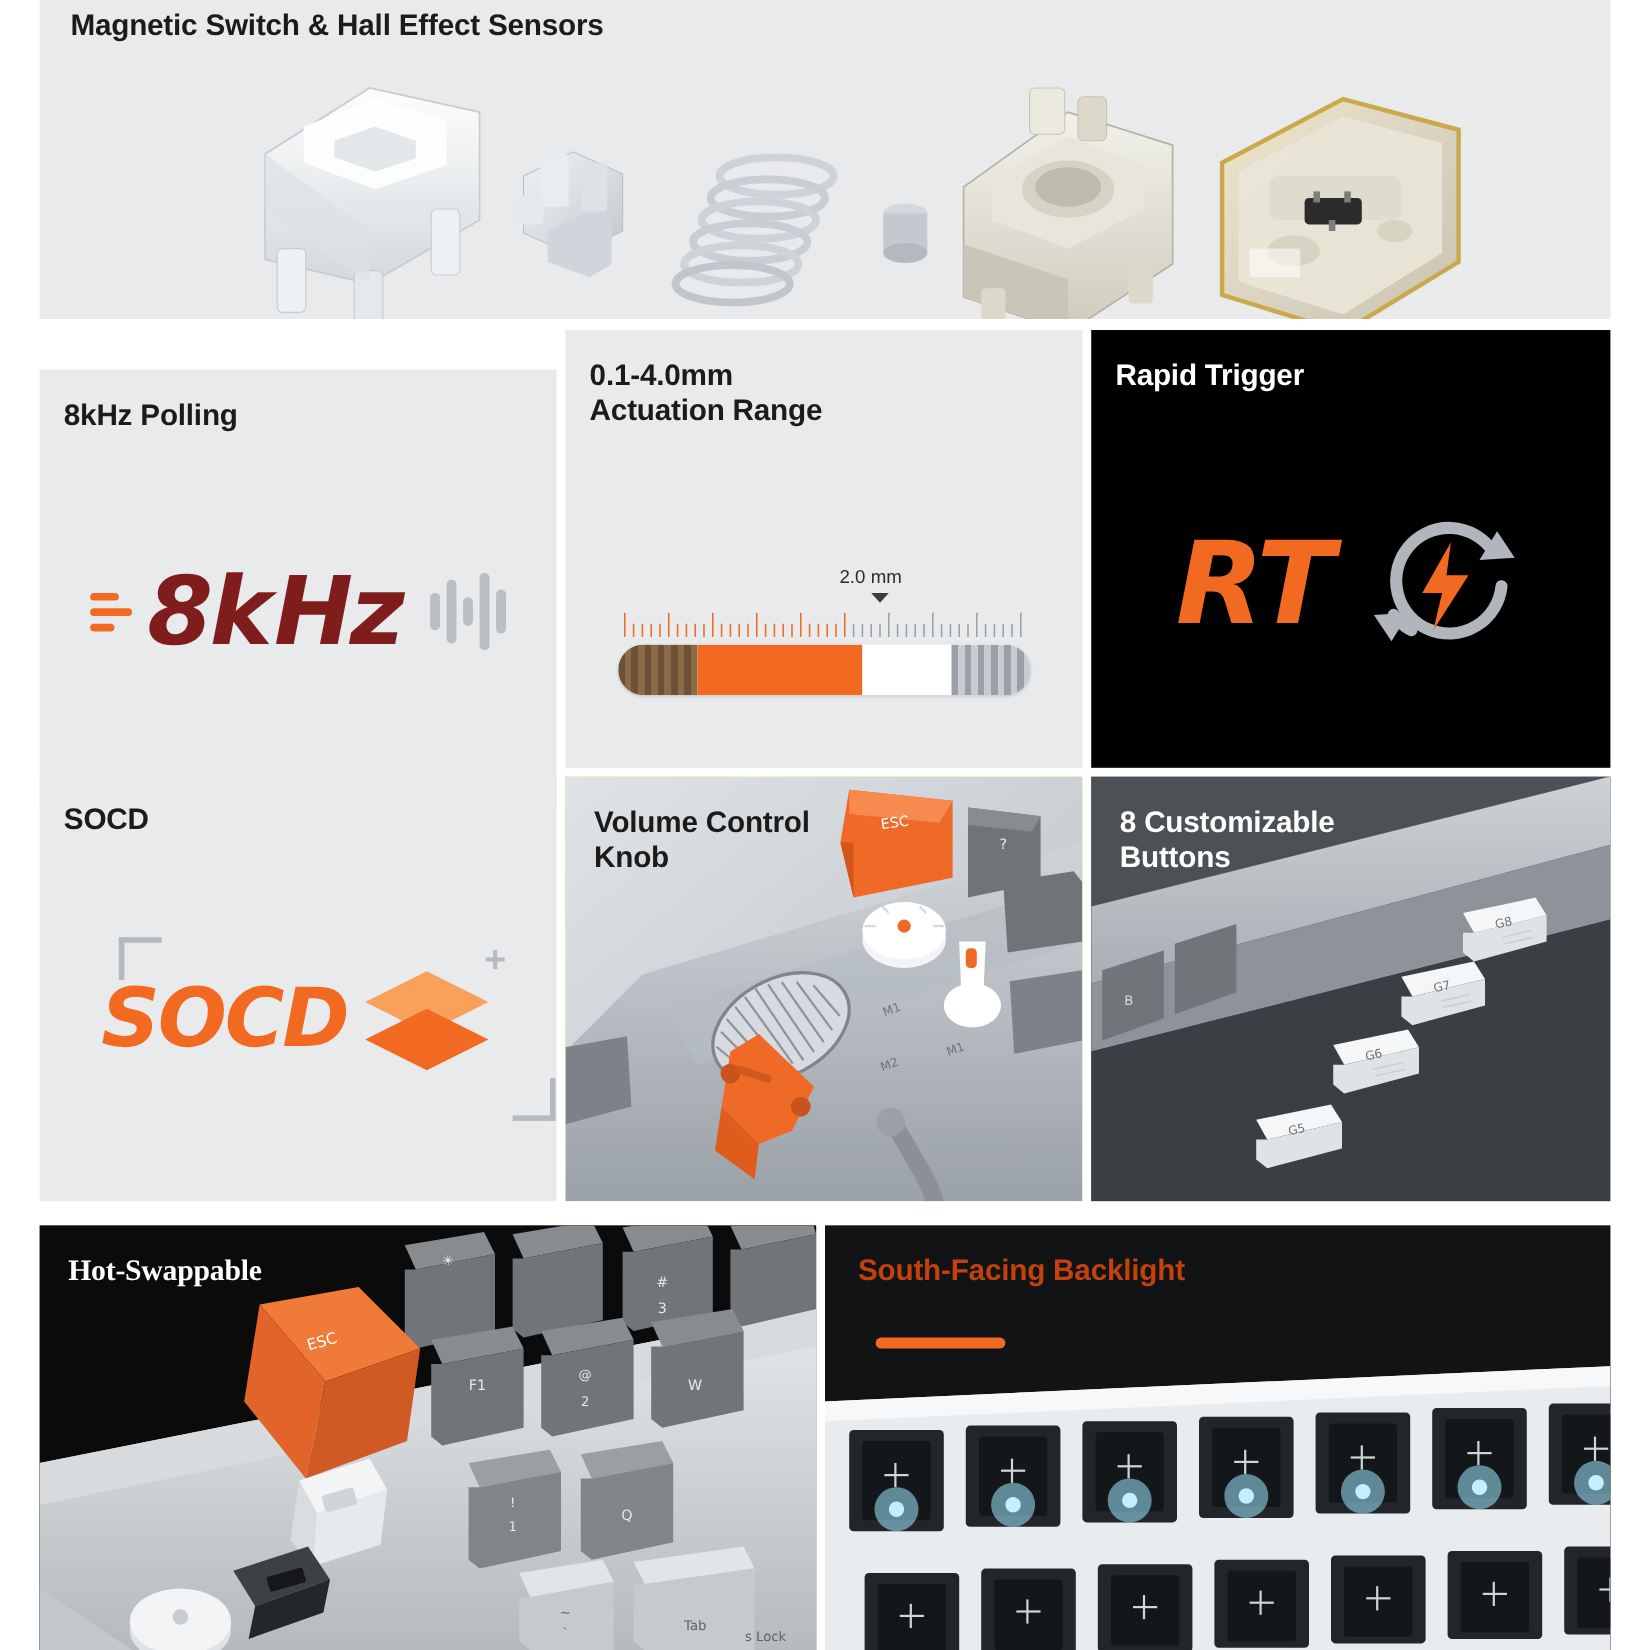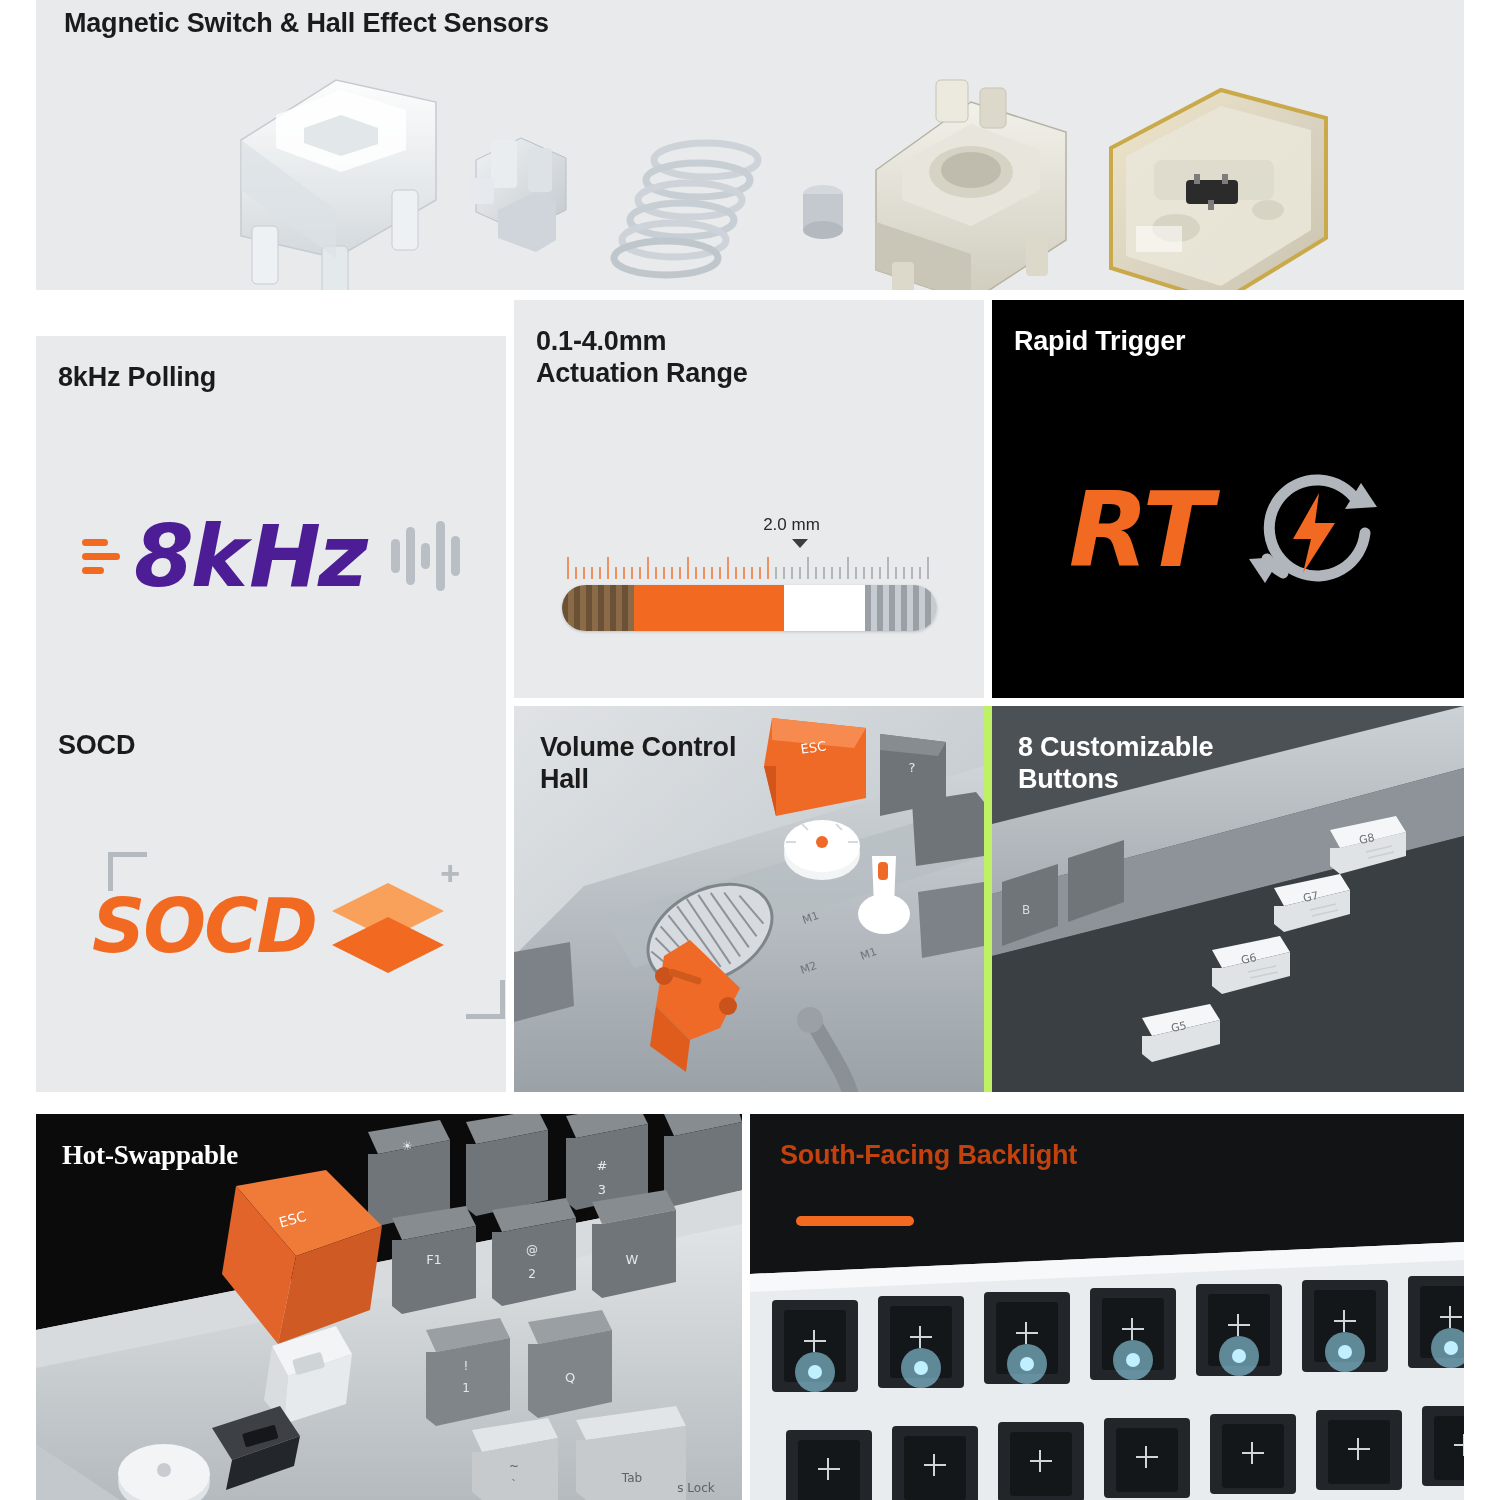--- a/index.html
+++ b/index.html
@@ -25,21 +25,21 @@
   .p-switch .title{position:absolute;left:28px;top:8px;}
   .switch-stage{position:absolute;left:0;top:40px;width:100%;height:250px;}
 
   
   .p-8k{left:36px;top:300px;width:470px;height:398px;margin-top:36px;}
   .p-act{left:514px;top:300px;width:470px;height:398px;}
   .p-rt{left:992px;top:300px;width:472px;height:398px;text-align:right;}
   .p-8k .title,.p-act .title,.p-rt .title{position:absolute;left:22px;top:26px;}
 
   .khz-wrap{position:absolute;left:0;top:150px;width:100%;height:140px;display:flex;align-items:center;justify-content:center;gap:10px;}
-  .khz-text{font-family:"DejaVu Sans",sans-serif;font-style:italic;font-weight:700;font-size:86px;color:#4c1d95;letter-spacing:-3px;line-height:1;}
+  .khz-text{font-family:"DejaVu Sans",sans-serif;font-style:italic;font-weight:700;font-size:86px;color:#7f1d1d;letter-spacing:-3px;line-height:1;}
   .speedlines{display:flex;flex-direction:column;gap:7px;margin-right:4px;}
   .speedlines i{display:block;height:7px;border-radius:4px;background:#f26a21;}
   .speedlines i:nth-child(1){width:26px;}
   .speedlines i:nth-child(2){width:38px;}
   .speedlines i:nth-child(3){width:22px;}
   .wave{display:flex;align-items:center;gap:6px;margin-left:16px;}
   .wave i{display:block;width:9px;border-radius:5px;background:#b9bfc5;}
 
   
   .gauge{position:absolute;left:48px;top:215px;width:375px;}
@@ -50,21 +50,21 @@
   .bar .fill{width:150px;background:#f26a21;}
   .bar .empty{flex:1;background:#ffffff;}
   .bar .cap-r{width:72px;background:repeating-linear-gradient(90deg,#9aa0a6 0 6px,#c6ccd2 6px 12px);}
 
   
   .rt-wrap{position:absolute;left:0;top:150px;width:100%;height:160px;display:flex;align-items:center;justify-content:center;gap:26px;}
   .rt-text{font-family:"DejaVu Sans",sans-serif;font-style:italic;font-weight:700;font-size:104px;color:#f26a21;letter-spacing:-2px;line-height:1;position:relative;}
 
   
   .p-socd{left:36px;top:706px;width:470px;height:386px;}
-  .p-vol{left:514px;top:706px;width:470px;height:386px;background:#bef264;padding-left:24px;}
+  .p-vol{left:514px;top:706px;width:470px;height:386px;background:#bef264;}
   .p-btn{left:992px;top:706px;width:472px;height:386px;background:#53585d;}
   .p-socd .title{position:absolute;left:22px;top:24px;}
   .p-vol .title{position:absolute;left:26px;top:26px;color:#1b1b1b;z-index:5;}
   .p-btn .title{position:absolute;left:26px;top:26px;color:#ffffff;z-index:5;}
 
   .socd-wrap{position:absolute;left:0;top:140px;width:100%;height:160px;display:flex;align-items:center;justify-content:center;gap:14px;}
   .socd-text{font-family:"DejaVu Sans",sans-serif;font-style:italic;font-weight:700;font-size:74px;color:#f26a21;letter-spacing:-2px;line-height:1;}
   .bracket{position:absolute;width:34px;height:34px;border:5px solid #b5bac0;}
   .br-tl{left:72px;top:146px;border-right:0;border-bottom:0;}
   .br-br{left:430px;top:274px;border-left:0;border-top:0;}
@@ -283,21 +283,21 @@
       <svg width="120" height="110" viewBox="0 0 120 110">
         <polygon points="58,12 114,40 58,68 2,40" fill="#f9a05a"></polygon>
         <polygon points="58,46 114,74 58,102 2,74" fill="#f26a21"></polygon>
       </svg>
     </div>
   </div>
 
   <div class="panel p-vol">
     <div class="title">
       <span>Volume Control</span><br>
-      <span>Hall</span>
+      <span>Knob</span>
     </div>
     <svg width="470" height="386" viewBox="0 0 470 386" style="position:absolute;left:0;top:0;">
       <defs>
         <linearGradient id="vbg" x1="0" y1="0" x2="1" y2="1">
           <stop offset="0%" stop-color="#dfe3e6"></stop>
             <stop offset="100%" stop-color="#b9bfc4"></stop>
         </linearGradient>
         <linearGradient id="plate" x1="0" y1="0" x2="0" y2="1">
           <stop offset="0%" stop-color="#cfd4d8"></stop>
             <stop offset="100%" stop-color="#9aa1a7"></stop>

